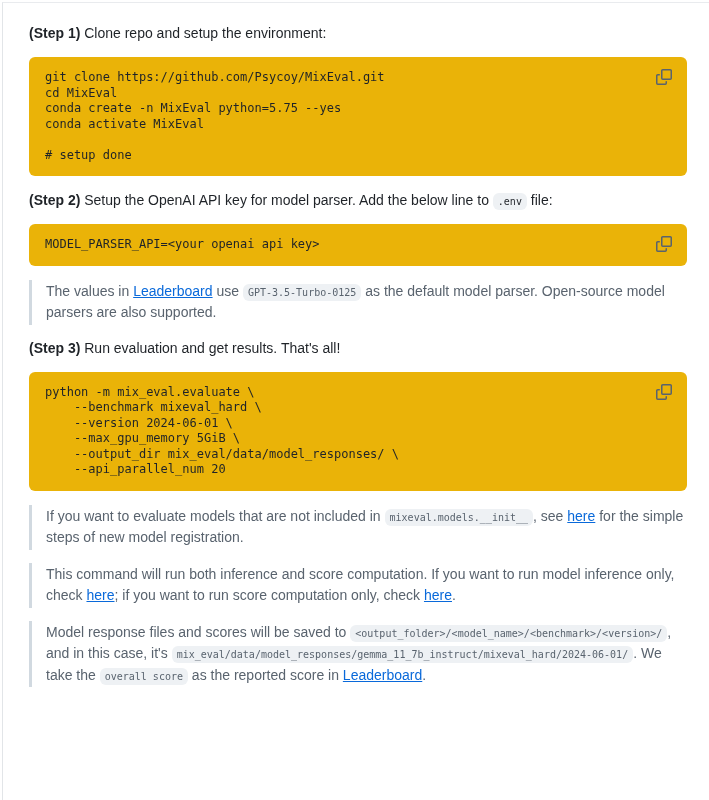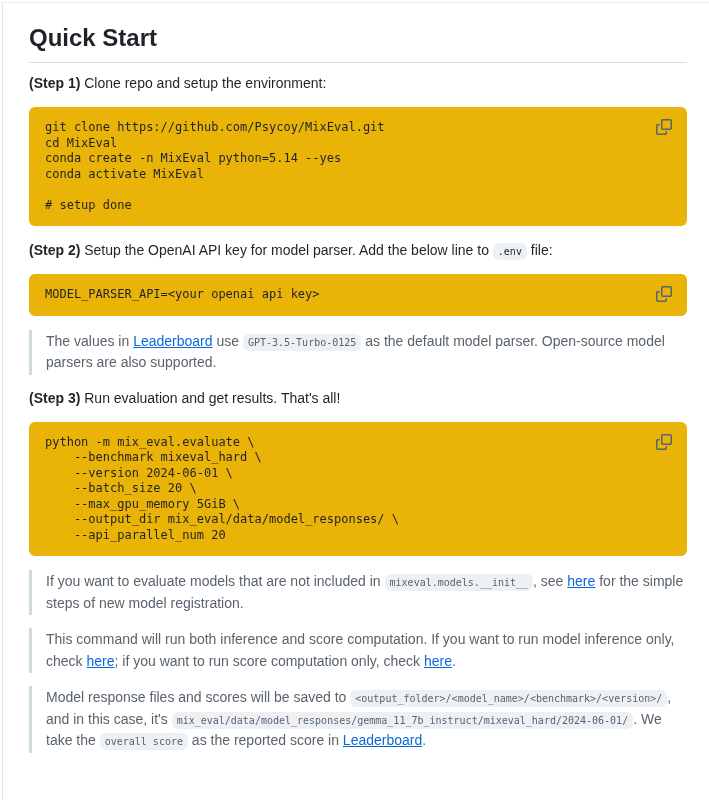--- a/index.html
+++ b/index.html
@@ -80,32 +80,31 @@
     font-size: 14px;
     line-height: 21.5px;
   }
   a.link { color: #0969da; text-decoration: underline; cursor: pointer; }
 </style>
 </head>
 <body>
 
 <div class="page">
 
-  <h1 class="page-title">Quick Start</h1>
 
   <p class="para"><span class="bold">(Step 1)</span><span> Clone repo and setup the environment:</span></p>
 
   <div class="code-block">
     <button class="copy-btn"><span><svg viewBox="0 0 16 16" aria-hidden="true">
             <path d="M0 6.75C0 5.784.784 5 1.75 5h1.5a.75.75 0 0 1 0 1.5h-1.5a.25.25 0 0 0-.25.25v7.5c0 .138.112.25.25.25h7.5a.25.25 0 0 0 .25-.25v-1.5a.75.75 0 0 1 1.5 0v1.5A1.75 1.75 0 0 1 9.25 16h-7.5A1.75 1.75 0 0 1 0 14.25Z"></path>
             <path d="M5 1.75C5 .784 5.784 0 6.75 0h7.5C15.216 0 16 .784 16 1.75v7.5A1.75 1.75 0 0 1 14.25 11h-7.5A1.75 1.75 0 0 1 5 9.25Zm1.75-.25a.25.25 0 0 0-.25.25v7.5c0 .138.112.25.25.25h7.5a.25.25 0 0 0 .25-.25v-7.5a.25.25 0 0 0-.25-.25Z"></path>
           </svg></span></button>
     <div class="code-line">git clone https://github.com/Psycoy/MixEval.git</div>
     <div class="code-line">cd MixEval</div>
-    <div class="code-line">conda create -n MixEval python=5.14 --yes</div>
+    <div class="code-line">conda create -n MixEval python=5.75 --yes</div>
     <div class="code-line">conda activate MixEval</div>
     <div class="code-line"></div>
     <div class="code-line"># setup done</div>
   </div>
 
   <p class="para"><span class="bold">(Step 2)</span><span> Setup the OpenAI API key for model parser. Add the below line to </span><code class="inline">.env</code><span> file:</span></p>
 
   <div class="code-block">
     <button class="copy-btn"><span><svg viewBox="0 0 16 16" aria-hidden="true">
             <path d="M0 6.75C0 5.784.784 5 1.75 5h1.5a.75.75 0 0 1 0 1.5h-1.5a.25.25 0 0 0-.25.25v7.5c0 .138.112.25.25.25h7.5a.25.25 0 0 0 .25-.25v-1.5a.75.75 0 0 1 1.5 0v1.5A1.75 1.75 0 0 1 9.25 16h-7.5A1.75 1.75 0 0 1 0 14.25Z"></path>
@@ -119,21 +118,20 @@
   <p class="para"><span class="bold">(Step 3)</span><span> Run evaluation and get results. That's all!</span></p>
 
   <div class="code-block">
     <button class="copy-btn"><span><svg viewBox="0 0 16 16" aria-hidden="true">
             <path d="M0 6.75C0 5.784.784 5 1.75 5h1.5a.75.75 0 0 1 0 1.5h-1.5a.25.25 0 0 0-.25.25v7.5c0 .138.112.25.25.25h7.5a.25.25 0 0 0 .25-.25v-1.5a.75.75 0 0 1 1.5 0v1.5A1.75 1.75 0 0 1 9.25 16h-7.5A1.75 1.75 0 0 1 0 14.25Z"></path>
             <path d="M5 1.75C5 .784 5.784 0 6.75 0h7.5C15.216 0 16 .784 16 1.75v7.5A1.75 1.75 0 0 1 14.25 11h-7.5A1.75 1.75 0 0 1 5 9.25Zm1.75-.25a.25.25 0 0 0-.25.25v7.5c0 .138.112.25.25.25h7.5a.25.25 0 0 0 .25-.25v-7.5a.25.25 0 0 0-.25-.25Z"></path>
           </svg></span></button>
     <div class="code-line">python -m mix_eval.evaluate \</div>
     <div class="code-line">    --benchmark mixeval_hard \</div>
     <div class="code-line">    --version 2024-06-01 \</div>
-    <div class="code-line">    --batch_size 20 \</div>
     <div class="code-line">    --max_gpu_memory 5GiB \</div>
     <div class="code-line">    --output_dir mix_eval/data/model_responses/ \</div>
     <div class="code-line">    --api_parallel_num 20</div>
   </div>
 
   <blockquote class="note"><span>If you want to evaluate models that are not included in </span><code class="inline">mixeval.models.__init__</code><span>, see </span><a class="link">here</a><span> for the simple steps of new model registration.</span></blockquote>
 
   <blockquote class="note"><span>This command will run both inference and score computation. If you want to run model inference only, check </span><a class="link">here</a><span>; if you want to run score computation only, check </span><a class="link">here</a><span>.</span></blockquote>
 
   <blockquote class="note"><span>Model response files and scores will be saved to </span><code class="inline">&lt;output_folder&gt;/&lt;model_name&gt;/&lt;benchmark&gt;/&lt;version&gt;/</code><span>, and in this case, it's </span><code class="inline">mix_eval/data/model_responses/gemma_11_7b_instruct/mixeval_hard/2024-06-01/</code><span>. We take the </span><code class="inline">overall score</code><span> as the reported score in </span><a class="link">Leaderboard</a><span>.</span></blockquote>

